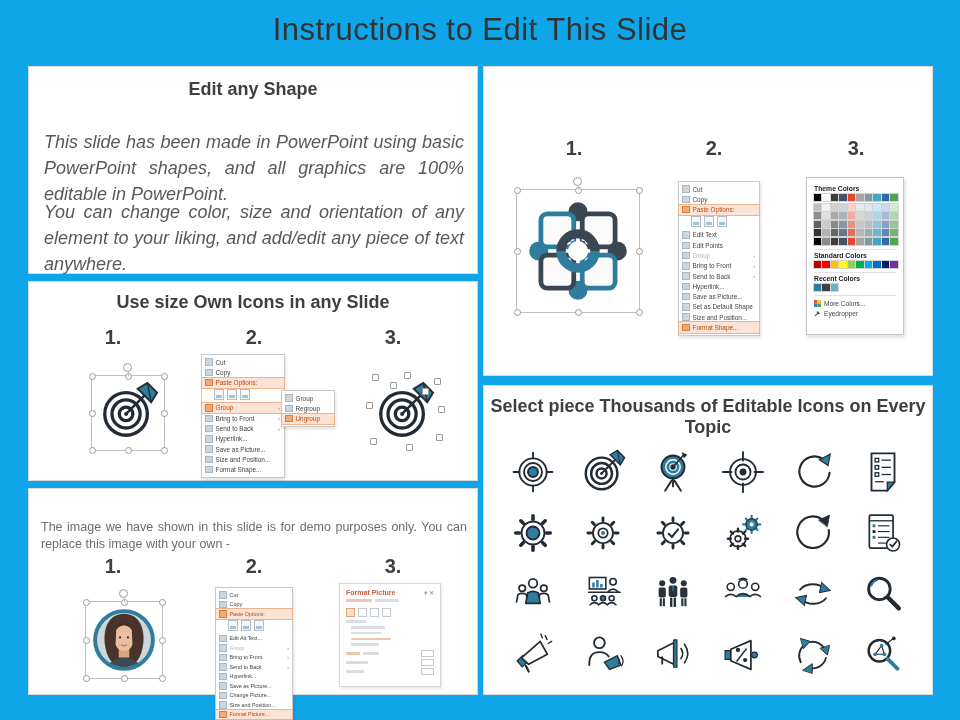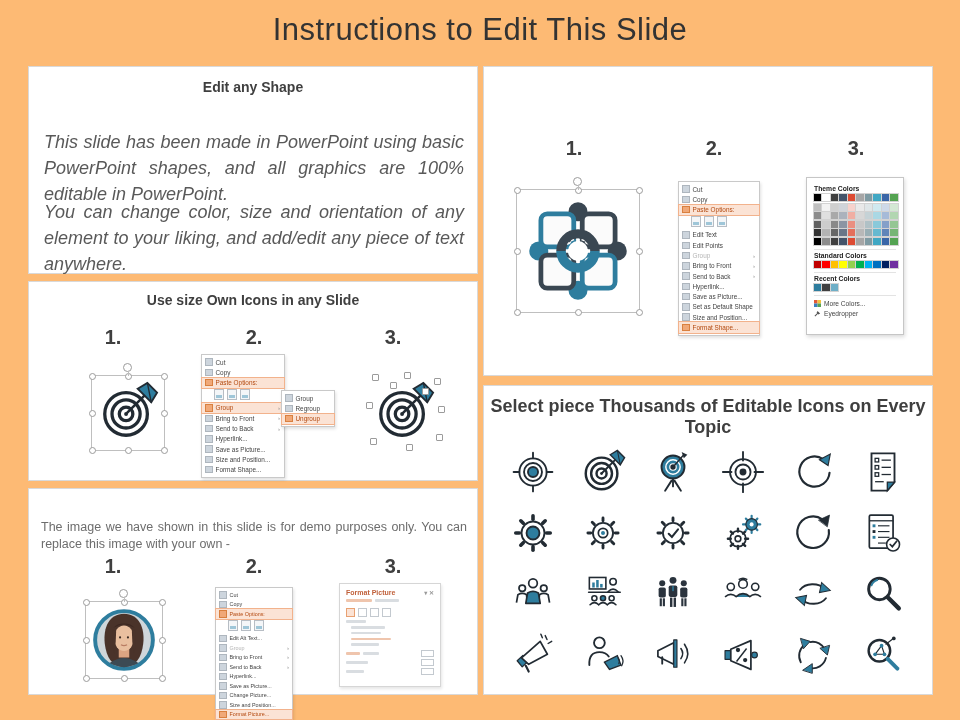--- a/index.html
+++ b/index.html
@@ -1,27 +1,27 @@
 <!DOCTYPE html>
 <html><head>
 <meta charset="utf-8">
 <style>
   html,body{margin:0;padding:0;background:#fff;}
-  .slide{position:relative;width:960px;height:720px;background:#fdba74;
+  .slide{position:relative;width:960px;height:720px;background:#0ea5e9;
          font-family:"Liberation Sans",sans-serif;overflow:hidden;}
   .title{position:absolute;top:12px;left:0;width:960px;text-align:center;
          font-size:31px;font-weight:400;color:#333;letter-spacing:.5px;}
   .panel{position:absolute;background:#fff;border:1px solid #d9d9d9;box-sizing:border-box;}
   #p-edit   {left:28px;top:66px; width:450px;height:208px;}
   #p-icons  {left:28px;top:281px;width:450px;height:200px;}
   #p-image  {left:28px;top:488px;width:450px;height:207px;}
   #p-resize {left:483px;top:66px;width:450px;height:310px;}
   #p-library{left:483px;top:385px;width:450px;height:310px;}
   .p-head{position:absolute;left:0;width:100%;text-align:center;font-weight:600;
-          color:#3f3f3f;font-size:14px;margin:0;}
+          color:#3f3f3f;font-size:18px;margin:0;}
   .body-it{position:absolute;left:15px;right:13px;font-style:italic;color:#595959;
            font-size:18px;line-height:1.45;margin:0;text-align:justify;}
   .body-reg{position:absolute;left:12px;right:10px;color:#6d6d6d;font-size:12.5px;
             line-height:1.35;margin:0;text-align:justify;}
   .stepnum{position:absolute;font-weight:700;font-size:20px;color:#3f3f3f;width:30px;text-align:center;}
   
   .sel-box{position:absolute;border:1px solid #bfbfbf;}
   .handle{position:absolute;width:5px;height:5px;border:1px solid #9b9b9b;background:#fff;
           border-radius:50%;margin:-3px 0 0 -3px;}
   .handle.sq{border-radius:1px;}

